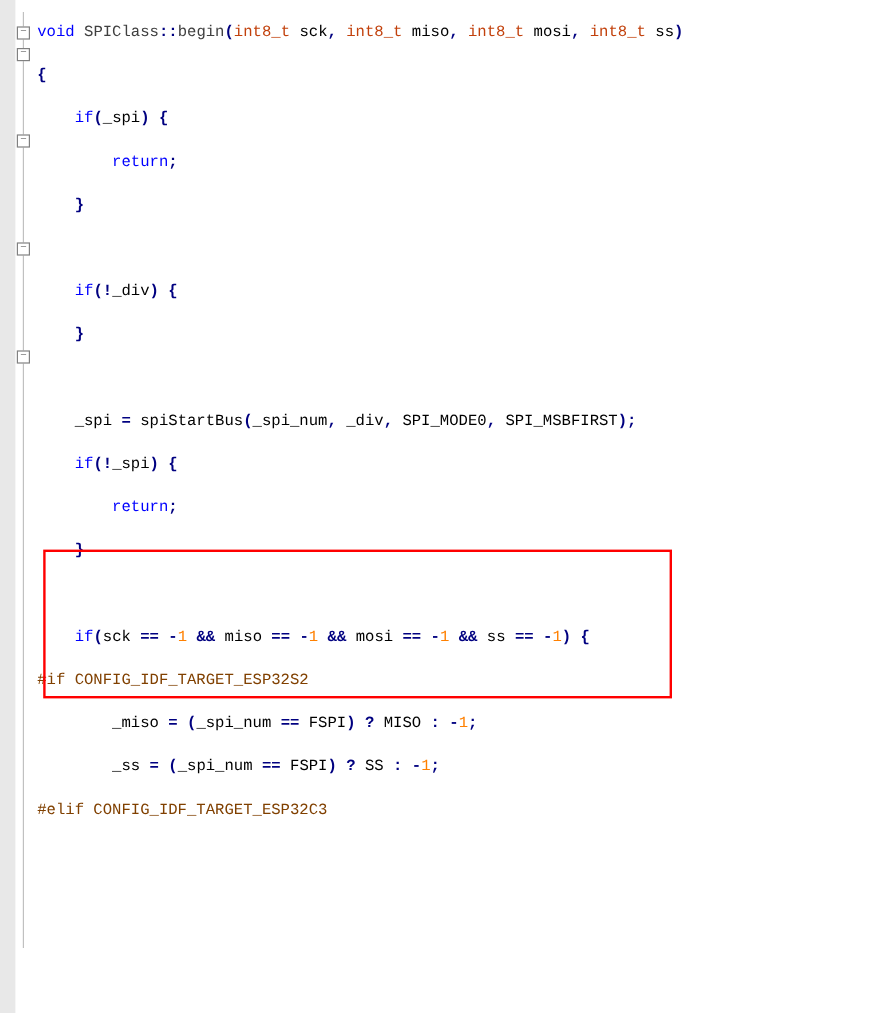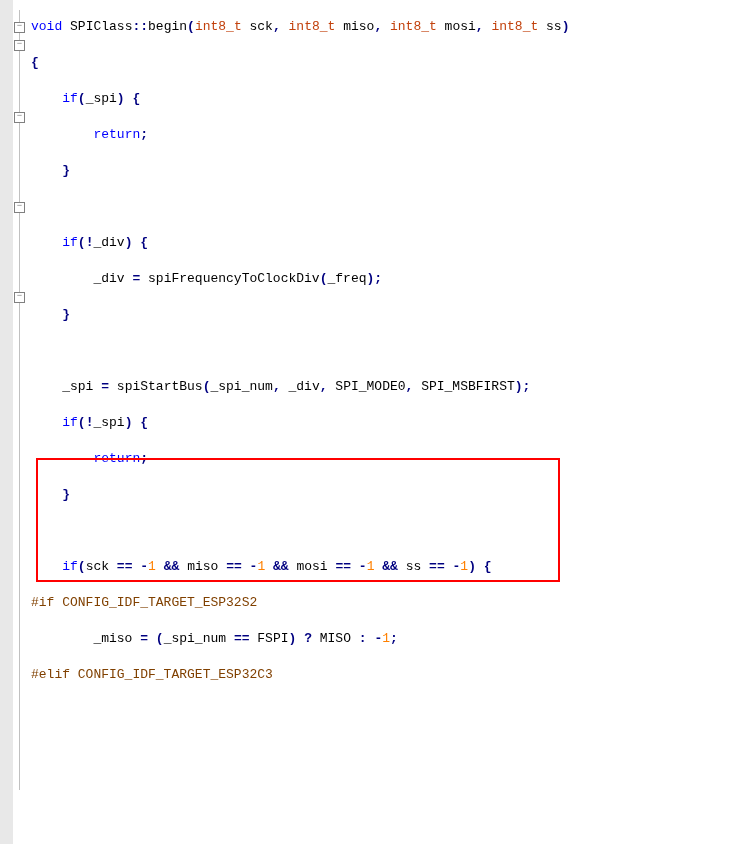--- a/index.html
+++ b/index.html
@@ -33,21 +33,21 @@
     line-height: 18px;
   }
   .line {
     height: 18px;
     white-space: pre;
   }
   .kw { color: #0000ff; text-align: center; }
   .type { color: #c2410c; }
   .num { color: #ff8000; }
   .op { color: #000080; font-weight: bold; }
-  .ident { color: #000000; }
+  .ident { color: #404040; }
   .pp { color: #804000; }
   .highlight-box {
     position: absolute;
     border: 2px solid #ff0000;
     pointer-events: none;
     z-index: 5;
   }
   .fold-marker {
     position: absolute;
     width: 9px;
@@ -81,31 +81,31 @@
     <div class="fold-marker" style="top:292px;">−</div>
   </div>
   <div class="code">
 <div class="line"><span class="kw">void</span> <span class="ident">SPIClass</span><span class="op">::</span><span class="ident">begin</span><span class="op">(</span><span class="type">int8_t</span> sck<span class="op">,</span> <span class="type">int8_t</span> miso<span class="op">,</span> <span class="type">int8_t</span> mosi<span class="op">,</span> <span class="type">int8_t</span> ss<span class="op">)</span></div>
 <div class="line"><span class="op">{</span></div>
 <div class="line">    <span class="kw">if</span><span class="op">(</span>_spi<span class="op">)</span> <span class="op">{</span></div>
 <div class="line">        <span class="kw">return</span><span class="op">;</span></div>
 <div class="line">    <span class="op">}</span></div>
 <div class="line"></div>
 <div class="line">    <span class="kw">if</span><span class="op">(!</span>_div<span class="op">)</span> <span class="op">{</span></div>
-<div class="line">        _div <span class="op">=</span> spiFrequencyToClockDiv<span class="op">(</span>_freq<span class="op">);</span></div>
 <div class="line">    <span class="op">}</span></div>
 <div class="line"></div>
 <div class="line">    _spi <span class="op">=</span> spiStartBus<span class="op">(</span>_spi_num<span class="op">,</span> _div<span class="op">,</span> SPI_MODE0<span class="op">,</span> SPI_MSBFIRST<span class="op">);</span></div>
 <div class="line">    <span class="kw">if</span><span class="op">(!</span>_spi<span class="op">)</span> <span class="op">{</span></div>
 <div class="line">        <span class="kw">return</span><span class="op">;</span></div>
 <div class="line">    <span class="op">}</span></div>
 <div class="line"></div>
 <div class="line">    <span class="kw">if</span><span class="op">(</span>sck <span class="op">==</span> <span class="op">-</span><span class="num">1</span> <span class="op">&amp;&amp;</span> miso <span class="op">==</span> <span class="op">-</span><span class="num">1</span> <span class="op">&amp;&amp;</span> mosi <span class="op">==</span> <span class="op">-</span><span class="num">1</span> <span class="op">&amp;&amp;</span> ss <span class="op">==</span> <span class="op">-</span><span class="num">1</span><span class="op">)</span> <span class="op">{</span></div>
 <div class="line"><span class="pp">#if CONFIG_IDF_TARGET_ESP32S2</span></div>
 <div class="line">        _miso <span class="op">=</span> <span class="op">(</span>_spi_num <span class="op">==</span> FSPI<span class="op">)</span> <span class="op">?</span> MISO <span class="op">:</span> <span class="op">-</span><span class="num">1</span><span class="op">;</span></div>
+<div class="line">        _ss <span class="op">=</span> <span class="op">(</span>_spi_num <span class="op">==</span> FSPI<span class="op">)</span> <span class="op">?</span> SS <span class="op">:</span> <span class="op">-</span><span class="num">1</span><span class="op">;</span></div>
 <div class="line"><span class="pp">#elif CONFIG_IDF_TARGET_ESP32C3</span></div>
 
 
 
 
 
 
 
 
 

